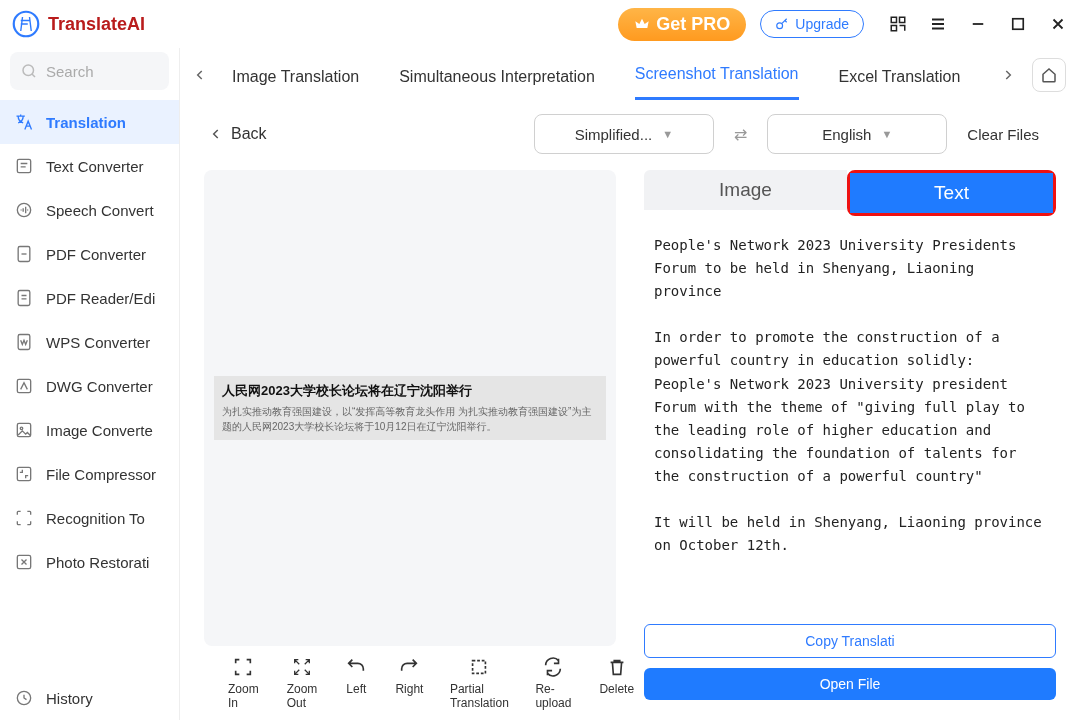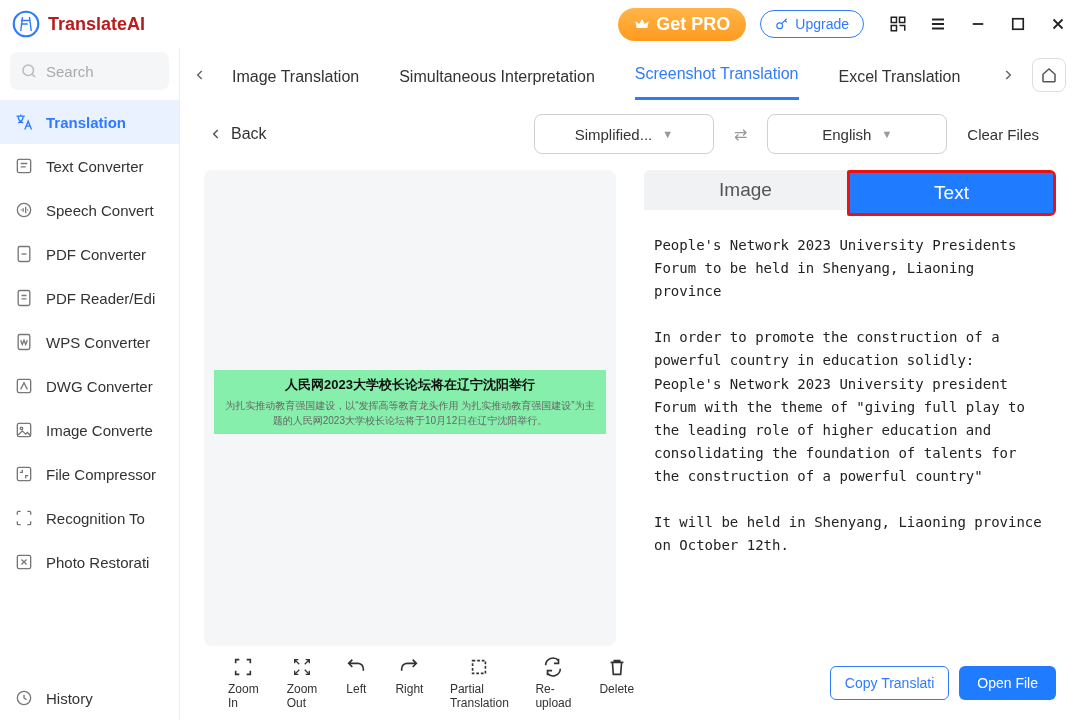--- a/index.html
+++ b/index.html
@@ -33,29 +33,29 @@
 .controls-row { display:flex; align-items:center; padding: 12px 29px; gap:20px;}
 .back-link { display:flex; align-items:center; gap:8px; font-size:16px; color:#333;}
 .ctrl-spacer { flex:1;}
 .lang-select { width:180px; height:40px; border:1px solid #d0d0d0; border-radius:8px; display:flex; align-items:center; justify-content:center; gap:10px; font-size:15px; color:#333; position:relative;}
 .lang-select .caret { color:#999; font-size:11px;}
 .swap-icon { color:#999; }
 .clear-files { font-size:15px; color:#333; margin-left:auto; margin-right:12px;}
 .panels { flex:1; display:flex; gap:28px; padding: 4px 24px 8px; min-height:0;}
 .left-panel, .right-panel { flex:1; display:flex; flex-direction:column; min-width:0;}
 .image-preview { flex:1; background:#f5f6f8; border-radius:8px; position:relative; overflow:hidden;}
-.source-text-box { position:absolute; left:10px; right:10px; top:200px; background:#86efac; padding:6px 8px;text-align:center; }
+.source-text-box { position:absolute; left:10px; right:10px; top:206px; background:#e5e5e5; padding:6px 8px; }
 .source-title { font-size:13px; font-weight:700; color:#111; }
 .source-body { font-size:10px; color:#666; margin-top:4px; line-height:1.5;}
 .right-tabs { display:flex; border-radius:6px; overflow:hidden;}
 .right-tab { flex:1; height:40px; display:flex; align-items:center; justify-content:center; background:#f1f2f4; font-size:19px; color:#555; cursor:pointer;}
 .right-tab.active { background:#1f7bff; color:#fff; }
-.highlight-box { border:3px solid #e11; border-radius:2px; padding:0; }
+.highlight-box { border:3px solid #e11; border-radius:8px; padding:0; }
 .result-text { flex:1; padding:18px 10px; font-family: ui-monospace, Menlo, Consolas, monospace; font-size:14px; color:#222; line-height:1.65; white-space:pre-wrap; overflow:auto;}
-.result-btns { display:flex; gap:10px; justify-content:flex-end; padding: 6px 0 12px;}
+.result-btns { display:flex; gap:10px; justify-content:flex-end; padding: 6px 0 12px; flex-direction: column;}
 .btn-outline { border:1.5px solid #2f7bff; color:#2f7bff; background:#fff; padding:8px 14px; border-radius:6px; font-size:14px;}
 .btn-fill { background:#1f7bff; color:#fff; padding:8px 18px; border-radius:6px; font-size:14px; border:none;}
 .toolbar { display:flex; gap:28px; padding: 10px 24px 2px;}
 .tool { display:flex; flex-direction:column; align-items:center; gap:4px; font-size:12px; color:#333; width:56px;}
 .tool svg { width:22px; height:22px; stroke:#333; fill:none; stroke-width:1.8;}
 </style>
 </head>
 <body>
 
 <div class="titlebar">

